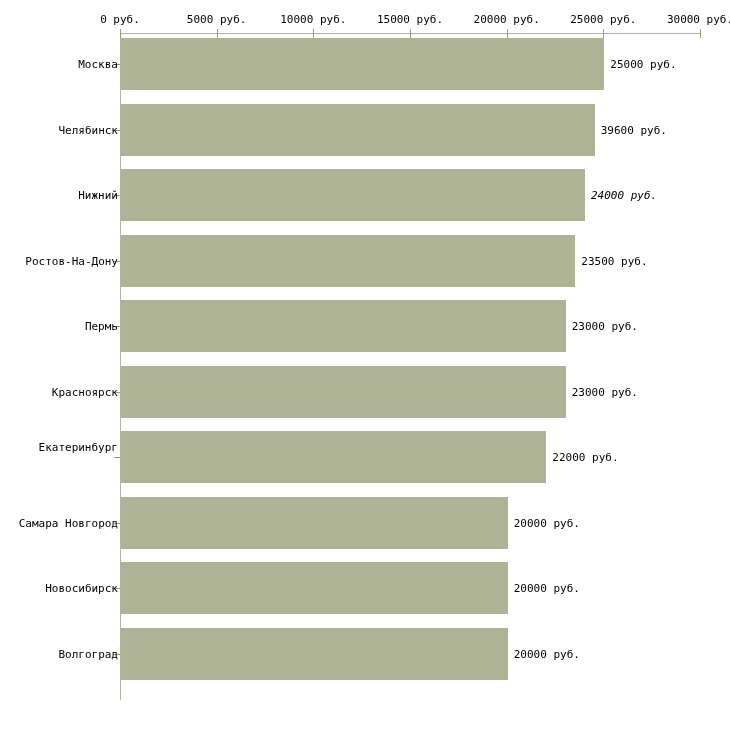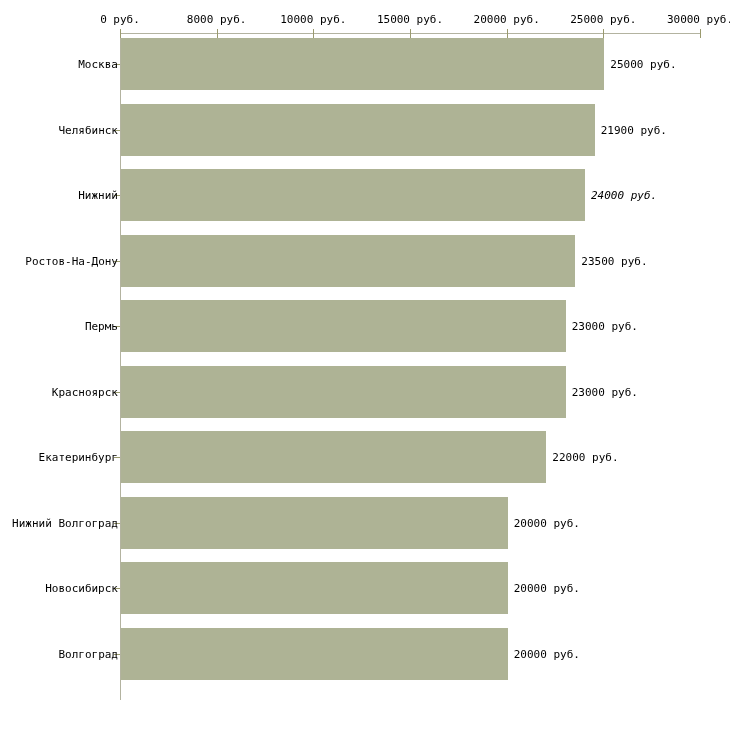--- a/index.html
+++ b/index.html
@@ -75,21 +75,21 @@
 
 <div id="chart">
 
   <div class="axis-line-x"></div>
   <div class="axis-line-y"></div>
 
   <div id="xticks-layer">
       <div class="tick-x" style="left: 120px;"></div>
       <div class="xlabel" style="left: 120px;">0 руб.</div>
       <div class="tick-x" style="left: 216.667px;"></div>
-      <div class="xlabel" style="left: 216.667px;">8000 руб.</div>
+      <div class="xlabel" style="left: 216.667px;">5000 руб.</div>
       <div class="tick-x" style="left: 313.333px;"></div>
       <div class="xlabel" style="left: 313.333px;">10000 руб.</div>
       <div class="tick-x" style="left: 410px;"></div>
       <div class="xlabel" style="left: 410px;">15000 руб.</div>
       <div class="tick-x" style="left: 506.667px;"></div>
       <div class="xlabel" style="left: 506.667px;">20000 руб.</div>
       <div class="tick-x" style="left: 603.333px;"></div>
       <div class="xlabel" style="left: 603.333px;">25000 руб.</div>
       <div class="tick-x" style="left: 700px;"></div>
       <div class="xlabel" style="left: 700px;">30000 руб.</div>
@@ -98,21 +98,21 @@
       <div class="row" style="top: 0px;">
         <div class="tick-y" style="top: 64px;"></div>
         <div class="cat-label" style="top: 59px;">Москва</div>
         <div class="bar" style="top: 38px; height: 52px; width: 483.333px; background: rgb(174, 179, 149);"></div>
         <div class="val-label" style="left: 610.333px; top: 59px;">25000 руб.</div>
       </div>
       <div class="row" style="top: 0px;">
         <div class="tick-y" style="top: 130px;"></div>
         <div class="cat-label" style="top: 124.5px;">Челябинск</div>
         <div class="bar" style="top: 103.5px; height: 52px; width: 473.667px; background: rgb(174, 179, 149);"></div>
-        <div class="val-label" style="left: 600.667px; top: 124.5px;">21900 руб.</div>
+        <div class="val-label" style="left: 600.667px; top: 124.5px;">39600 руб.</div>
       </div>
       <div class="row" style="top: 0px;">
         <div class="tick-y" style="top: 195px;"></div>
         <div class="cat-label" style="top: 190px;">Нижний</div>
         <div class="bar" style="top: 169px; height: 52px; width: 464px; background: rgb(174, 179, 149);"></div>
         <div class="val-label" style="left: 591px; top: 190px; font-style: italic;">24000 руб.</div>
       </div>
       <div class="row" style="top: 0px;">
         <div class="tick-y" style="top: 261px;"></div>
         <div class="cat-label" style="top: 255.5px;">Ростов-На-Дону</div>
@@ -126,27 +126,27 @@
         <div class="val-label" style="left: 571.667px; top: 321px;">23000 руб.</div>
       </div>
       <div class="row" style="top: 0px;">
         <div class="tick-y" style="top: 392px;"></div>
         <div class="cat-label" style="top: 386.5px;">Красноярск</div>
         <div class="bar" style="top: 365.5px; height: 52px; width: 444.667px; background: rgb(174, 179, 149);"></div>
         <div class="val-label" style="left: 571.667px; top: 386.5px;">23000 руб.</div>
       </div>
       <div class="row" style="top: 0px;">
         <div class="tick-y" style="top: 457px;"></div>
-        <div class="cat-label" style="top: 452px;">Екатеринбург</div>
+        <div class="cat-label" style="top: 442px;">Екатеринбург</div>
         <div class="bar" style="top: 431px; height: 52px; width: 425.333px; background: rgb(174, 179, 149);"></div>
         <div class="val-label" style="left: 552.333px; top: 452px;">22000 руб.</div>
       </div>
       <div class="row" style="top: 0px;">
         <div class="tick-y" style="top: 523px;"></div>
-        <div class="cat-label" style="top: 517.5px;">Нижний Волгоград</div>
+        <div class="cat-label" style="top: 517.5px;">Самара Новгород</div>
         <div class="bar" style="top: 496.5px; height: 52px; width: 386.667px; background: rgb(174, 179, 149);"></div>
         <div class="val-label" style="left: 513.667px; top: 517.5px;">20000 руб.</div>
       </div>
       <div class="row" style="top: 0px;">
         <div class="tick-y" style="top: 588px;"></div>
         <div class="cat-label" style="top: 583px;">Новосибирск</div>
         <div class="bar" style="top: 562px; height: 52px; width: 386.667px; background: rgb(174, 179, 149);"></div>
         <div class="val-label" style="left: 513.667px; top: 583px;">20000 руб.</div>
       </div>
       <div class="row" style="top: 0px;">

